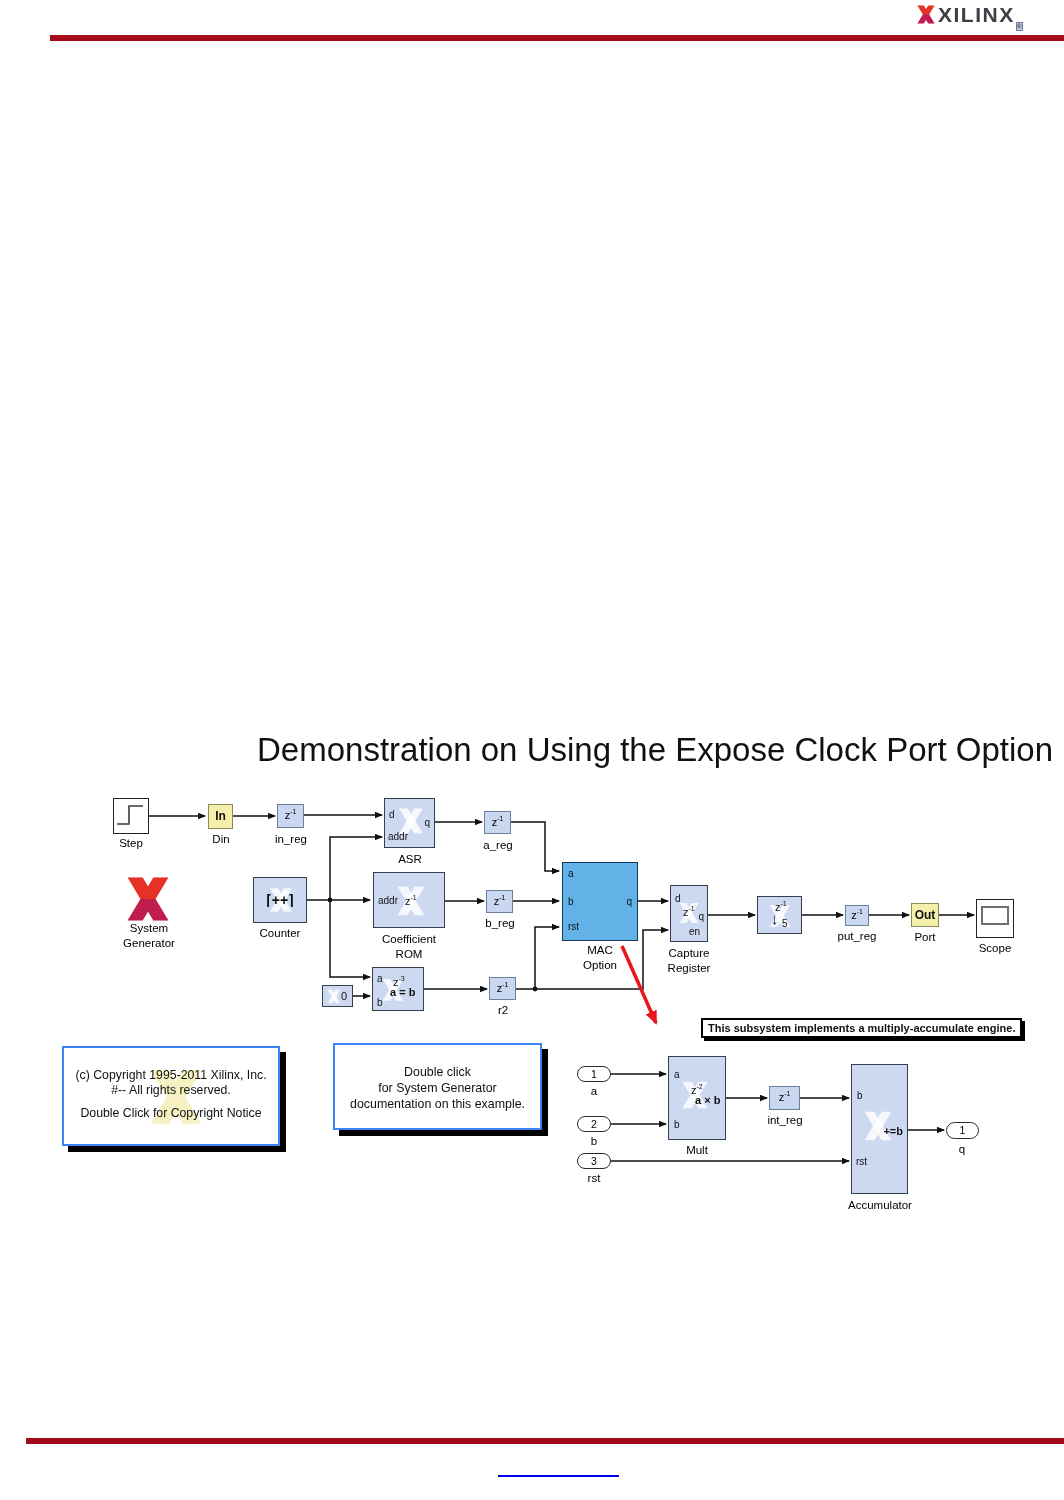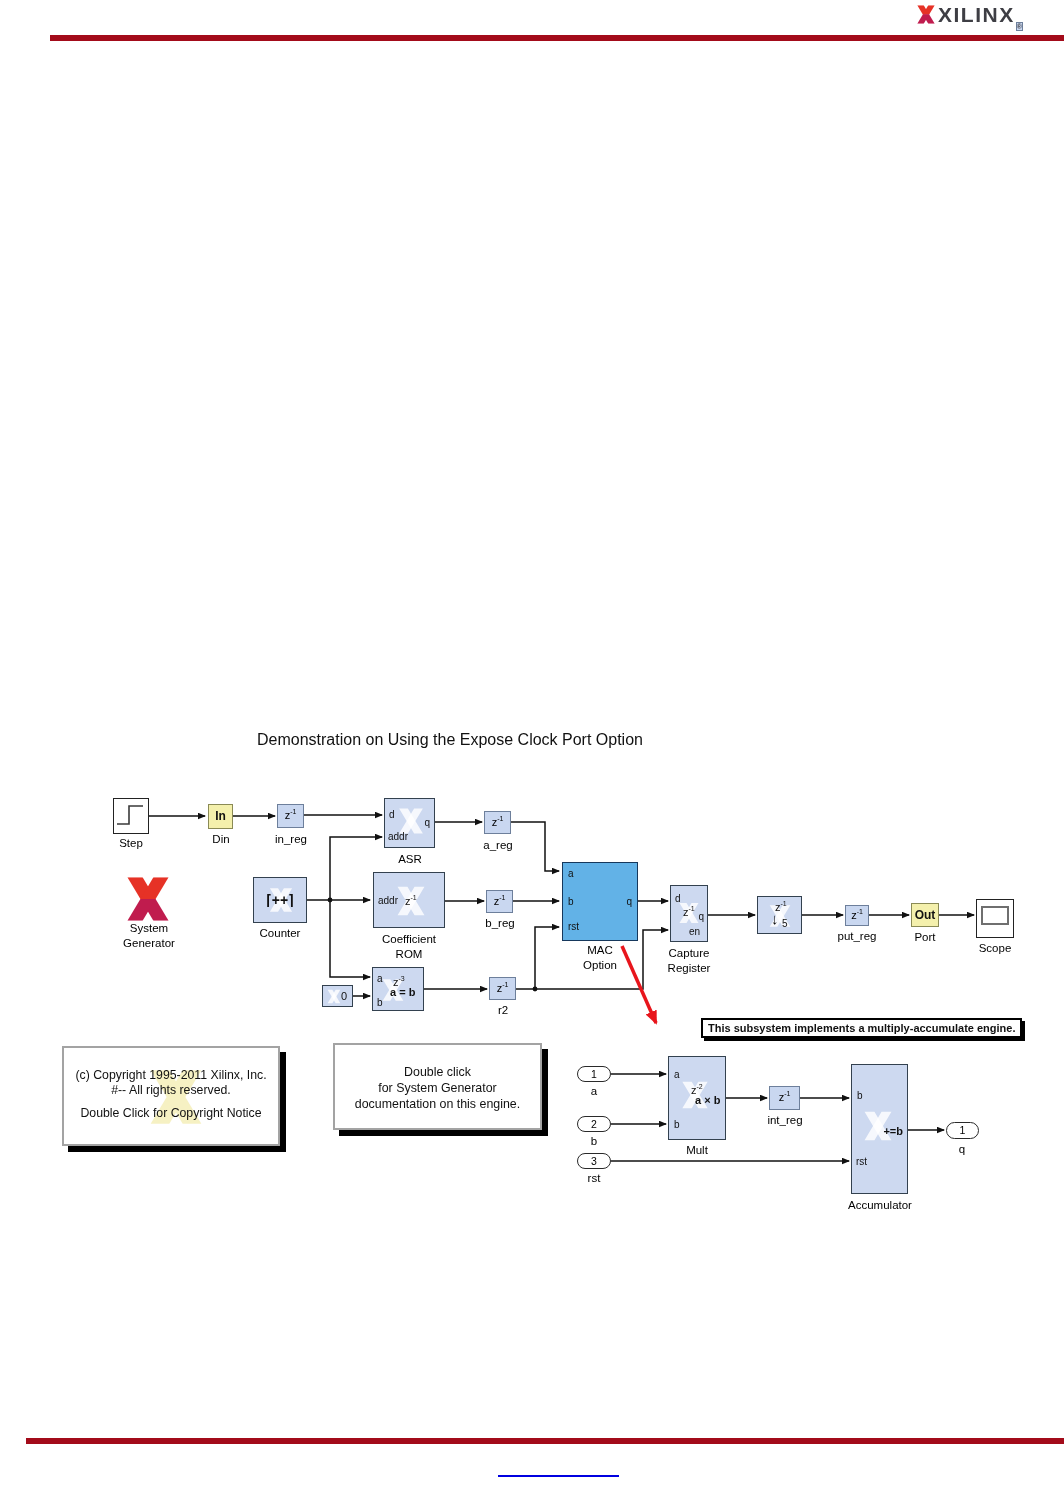--- a/index.html
+++ b/index.html
@@ -4,37 +4,37 @@
 <style>
   html,body{margin:0;padding:0;background:#fff;}
   body{font-family:"Liberation Sans",sans-serif;color:#000;}
   #page{position:relative;width:1064px;height:1500px;background:#fff;overflow:hidden;}
   .abs{position:absolute;}
   
   #brand{position:absolute;left:938px;top:3px;font-size:21px;font-weight:bold;color:#3e3e44;letter-spacing:1.5px;white-space:nowrap;}
   #brand .reg{font-size:7px;letter-spacing:0;position:relative;top:7px;left:1px;}
   .rule{position:absolute;background:#a30b1a;height:6px;}
   
-  #title{position:absolute;left:257px;top:731px;font-size:16px;color:#111;white-space:nowrap;}
+  #title{position:absolute;left:257px;top:731px;font-size:33px;color:#111;white-space:nowrap;}
   
   .blk{position:absolute;box-sizing:border-box;background:#cdd9f0;border:1.4px solid #33414f;}
   .reg{background:#c9d7f0;border:1.2px solid #6d7f9b;text-align:center;font-size:11px;line-height:20px;}
   .reg sup,.zz sup{font-size:7px;line-height:0;}
   .gateway{background:#f4f0ac;border:1.4px solid #8a8a55;text-align:center;font-weight:bold;font-size:12px;color:#111;}
   .white-blk{background:#fff;border:1.4px solid #222;}
   .lbl{position:absolute;transform:translateX(-50%);font-size:11.5px;color:#000;white-space:nowrap;text-align:right;line-height:14px;}
   .p{position:absolute;font-size:10px;line-height:10px;color:#111;}
   .zz{font-size:11px;line-height:11px;color:#111;position:absolute;}
   .op{position:absolute;font-size:11px;font-weight:600;line-height:11px;color:#111;}
   .wm{position:absolute;color:rgba(255,255,255,.82);pointer-events:none;}
   .oval{position:absolute;box-sizing:border-box;background:#fff;border:1.4px solid #2a2a2a;border-radius:9px;text-align:center;font-size:10.5px;}
   
   #mac{background:#62b2e7;border:1.6px solid #16385c;}
   
-  .note{position:absolute;box-sizing:border-box;background:#fff;border:2px solid #a3a3a3;box-shadow:6px 6px 0 #000;text-align:center;color:#111;}
+  .note{position:absolute;box-sizing:border-box;background:#fff;border:2px solid #3b82f6;box-shadow:6px 6px 0 #000;text-align:center;color:#111;}
   #tooltip{position:absolute;background:#fff;border:2px solid #000;box-shadow:3px 3px 0 #000;font-size:11px;font-weight:600;padding:2px 5px;white-space:nowrap;color:#111;}
   #footer-link{position:absolute;left:498px;top:1475px;width:121px;height:2px;background:#0000e0;}
   svg{display:block;}
   #wires{position:absolute;left:0;top:0;z-index:0;}
   .layer{z-index:1;}
 </style>
 </head>
 <body>
 
 <div id="page">
@@ -232,21 +232,21 @@
         <use href="#xraw" fill="currentColor"></use>
       </svg>
     <div style="position:relative;margin-top:20px;font-size:12.3px;line-height:15px">(c) Copyright 1995-2011 Xilinx, Inc.</div>
     <div style="position:relative;font-size:12.3px;line-height:15px">#-- All rights reserved.</div>
     <div style="position:relative;margin-top:8px;font-size:12.3px;line-height:15px">Double Click for Copyright Notice</div>
   </div>
 
   <div class="note layer" style="left:333px;top:1043px;width:209px;height:87px">
     <div style="margin-top:19px;font-size:12.4px;line-height:16px">Double click</div>
     <div style="font-size:12.4px;line-height:16px">for System Generator</div>
-    <div style="font-size:12.4px;line-height:16px">documentation on this engine.</div>
+    <div style="font-size:12.4px;line-height:16px">documentation on this example.</div>
   </div>
 
   <div id="tooltip" class="layer" style="left:701px;top:1018px">This subsystem implements a multiply-accumulate engine.</div>
 
   <div class="oval layer" style="left:577px;top:1066px;width:34px;height:16px;line-height:14px">1</div>
   <div class="lbl layer" style="left:594px;top:1084px">a</div>
 
   <div class="oval layer" style="left:577px;top:1116px;width:34px;height:16px;line-height:14px">2</div>
   <div class="lbl layer" style="left:594px;top:1134px">b</div>
 

